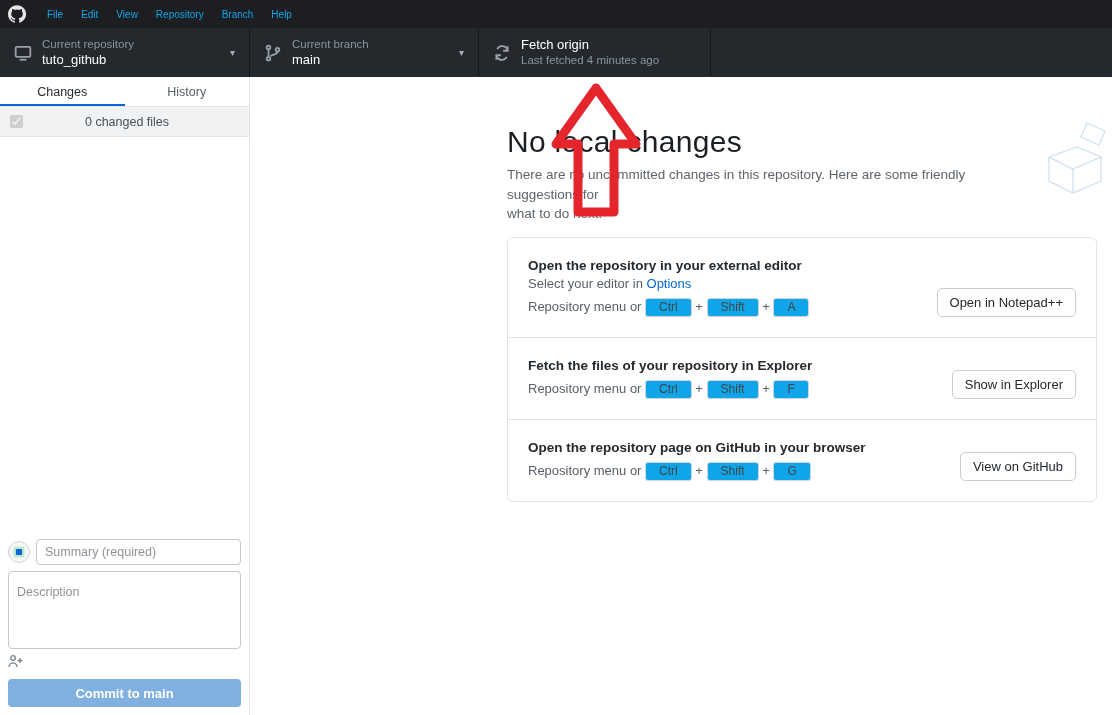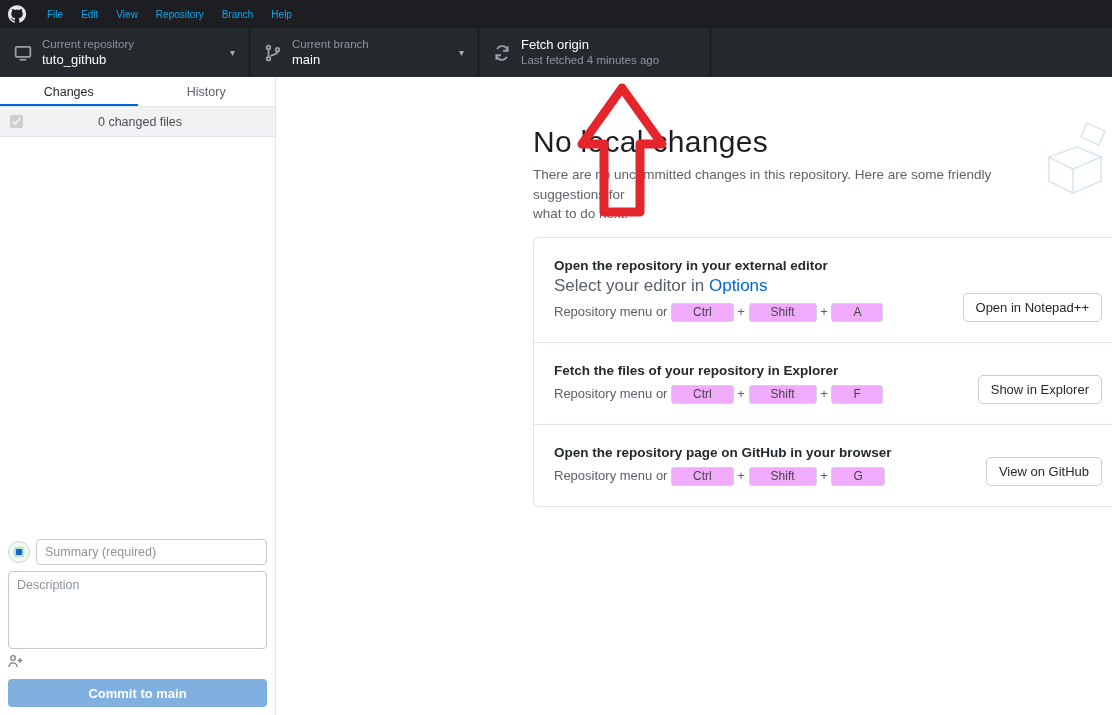--- a/index.html
+++ b/index.html
@@ -19,57 +19,57 @@
   .toolbar .section.fetch { width: 232px; }
   .toolbar .t-icon { width: 18px; margin-right: 10px; display:flex; justify-content:center; }
   .toolbar .t-icon svg { stroke:#9aa0a7; fill:none; stroke-width:1.6; }
   .toolbar .labels { display:flex; flex-direction:column; line-height:1.25; }
   .toolbar .sub { font-size: 11.5px; color: #8d949c; }
   .toolbar .main-lbl { font-size: 13px; font-weight:400; color:#fff; }
   .toolbar .chev { margin-left:auto; font-size:10px; color:#a5abb2; }
 
   
   .body-row { display:flex; height: calc(715px - 28px - 49px); }
-  .sidebar { width: 276px; border-right: 1px solid #e1e4e8; display:flex; flex-direction:column; background:#fff; }
+  .sidebar { width: 250px; border-right: 1px solid #e1e4e8; display:flex; flex-direction:column; background:#fff; }
   .tabs { display:flex; height:30px; border-bottom:1px solid #e1e4e8; font-size:12.5px; }
   .tab { flex:1; text-align:center; line-height:30px; cursor:default; }
   .tab.active { border-bottom:2px solid #0366d6; font-weight:500; color:#24292e; }
   .tab.inactive { color:#586069; }
   .changes-row { display:flex; align-items:center; height:30px; background:#f0f2f4; border-bottom:1px solid #e1e4e8; font-size:12.5px; }
   .changes-row .cb { margin:0 10px; accent-color:#0366d6; }
   .changes-row .lbl { flex:1; text-align:center; color:#4a4f55; margin-right:28px; }
   .sidebar-spacer { flex:1; }
 
   .commit-area { padding:8px; display:flex; flex-direction:column; gap:6px; }
   .summary-row { display:flex; align-items:center; gap:6px; }
   .avatar-ico { width:22px; height:22px; border-radius:50%; background:#2c974b10; display:flex; align-items:center; justify-content:center; border:1px solid #cfd4da; }
   .avatar-ico svg{ width:14px; height:14px; }
   .text-input { flex:1; height:26px; border:1px solid #c4c9ce; border-radius:4px; padding:0 8px; font-size:12.5px; background:#fff; color:#24292e; }
   .text-input::placeholder { color:#8e949b; }
-  .desc-area { width:100%; height:78px; border:1px solid #c4c9ce; border-radius:4px; padding:6px 8px; font-size:12.5px; resize:none; background:#fff; color:#24292e; font-family:inherit; }
+  .desc-area { width:100%; height:78px; border:1px solid #c4c9ce; border-radius:4px; padding:13px 8px; font-size:12.5px; resize:none; background:#fff; color:#24292e; font-family:inherit; }
   .desc-area::placeholder { color:#8e949b; }
   .coauthor { color:#7a8088; font-size:14px; margin-top:-2px; }
   .commit-btn { height:28px; background:#7fb0e0; color:#fff; border:none; border-radius:4px; font-size:13px; font-weight:600; width:100%; cursor:default; margin-top:4px;}
   .commit-btn .br { font-weight:700; }
 
   
   .main { flex:1; position:relative; background:#fff; }
   .title-area { position:absolute; left:257px; top:48px; }
   .main h1 { font-size:30px; font-weight:400; color:#1b1f23; letter-spacing:0.3px; }
   .main .subtitle { margin-top:6px; font-size:13.5px; color:#5d646b; max-width:500px; line-height:1.45; }
 
   .cards { position:absolute; left:257px; top:160px; width:590px; border:1px solid #e1e4e8; border-radius:6px; background:#fff; }
   .card { display:flex; align-items:flex-end; justify-content:space-between; padding:20px 20px; border-bottom:1px solid #e1e4e8; }
   .card:last-child { border-bottom:none; }
   .card-left { display:flex; flex-direction:column; gap:3px; }
   .card-title { font-weight:600; font-size:13.5px; color:#24292e; }
-  .card-sub   { font-size:17px; color:#586069; }
+  .card-sub   { font-size:13px; color:#586069; }
   .card-sub a { color:#0366d6; text-decoration:none; }
   .card-hint  { font-size:13px; color:#586069; margin-top:4px; }
-  kbd { display:inline-block; border:1px solid #cfd4da; border-radius:3px; padding:0 21px; font-size:12px; background:#f0abfc; color:#444; font-family:inherit; line-height:17px;}
+  kbd { display:inline-block; border:1px solid #cfd4da; border-radius:3px; padding:0 13px; font-size:12px; background:#0ea5e9; color:#444; font-family:inherit; line-height:17px;}
   .card-btn { border:1px solid #c9ced3; background:#fff; border-radius:5px; padding:6px 12px; font-size:13px; color:#24292e; cursor:default; white-space:nowrap;margin-top:12px; }
 
   
   .annot-arrow { position:absolute; left:288px; top:5px; pointer-events:none; }
   .annot-arrow svg { width:116px; height:140px; }
 
   
   .decor { position:absolute; right:0px; top:42px; opacity:0.35; }
   .decor svg { width:70px; height:90px; stroke:#7aa7d6; fill:none; stroke-width:1.3; }
 </style>

